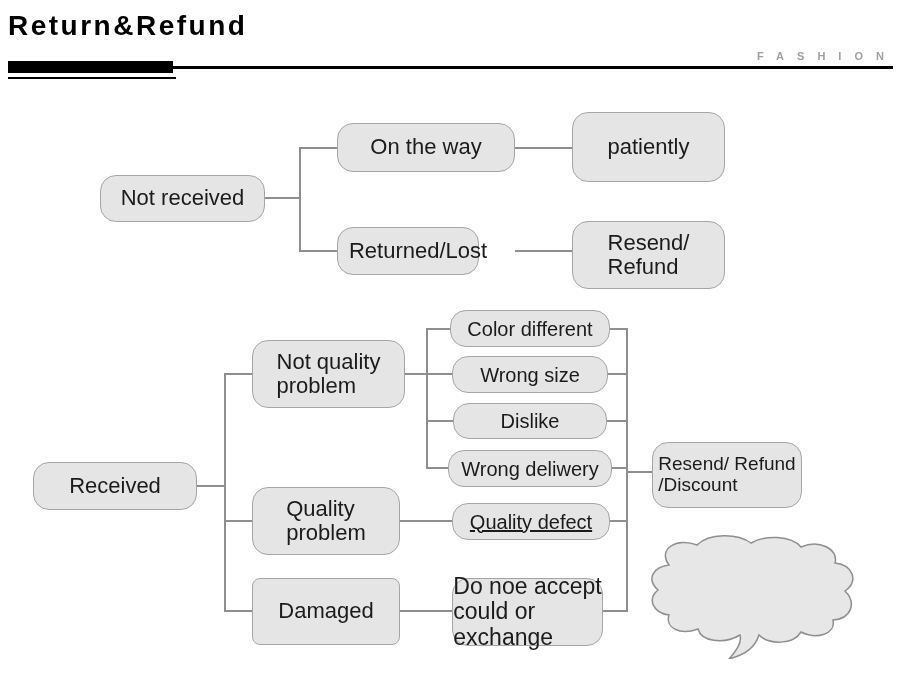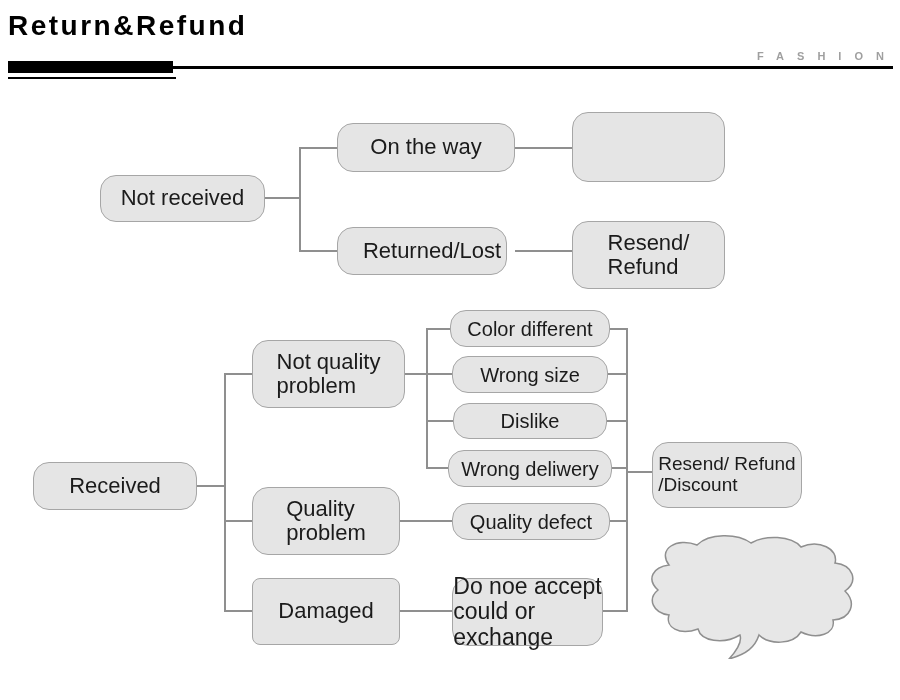--- a/index.html
+++ b/index.html
@@ -73,27 +73,28 @@
       <div class="node" style="left: 100px; top: 175px; width: 165px; height: 47px; font-size: 22px;">
         <div class="txt" style="text-align: center;">
           <div>Not received</div>
         </div>
       </div>
       <div class="node" style="left: 337px; top: 123px; width: 178px; height: 49px; font-size: 22px;">
         <div class="txt" style="text-align: center;">
           <div>On the way</div>
         </div>
       </div>
-      <div class="node" style="left: 337px; top: 227px; width: 170px; height: 48px; font-size: 22px; padding-left: 20px;">
+      <div class="node" style="left: 337px; top: 227px; width: 142px; height: 48px; font-size: 22px; padding-left: 20px;">
         <div class="txt" style="text-align: center;">
           <div>Returned/Lost</div>
         </div>
       </div>
       <div class="node" style="left: 572px; top: 112px; width: 153px; height: 70px; font-size: 22px;">
         <div class="txt" style="text-align: left;">
+          <div>patiently</div>
         </div>
       </div>
       <div class="node" style="left: 572px; top: 221px; width: 153px; height: 68px; font-size: 22px;">
         <div class="txt" style="text-align: left;">
           <div>Resend/</div>
           <div>Refund</div>
         </div>
       </div>
       <div class="node" style="left: 33px; top: 462px; width: 164px; height: 48px; font-size: 22px;">
         <div class="txt" style="text-align: center;">
@@ -126,21 +127,21 @@
           <div>Wrong deliwery</div>
         </div>
       </div>
       <div class="node" style="left: 252px; top: 487px; width: 148px; height: 68px; font-size: 22px;">
         <div class="txt" style="text-align: left;">
           <div>Quality</div>
           <div>problem</div>
         </div>
       </div>
       <div class="node" style="left: 452px; top: 503px; width: 158px; height: 37px; font-size: 20px;">
-        <div class="txt" style="text-align: center;">
+        <div class="txt" style="text-align: center; text-decoration: underline;">
           <div>Quality defect</div>
         </div>
       </div>
       <div class="node" style="left: 252px; top: 578px; width: 148px; height: 67px; font-size: 22px; border-radius: 8px;">
         <div class="txt" style="text-align: center;">
           <div>Damaged</div>
         </div>
       </div>
       <div class="node" style="left: 652px; top: 442px; width: 150px; height: 66px; font-size: 19px;">
         <div class="txt" style="text-align: left;">

